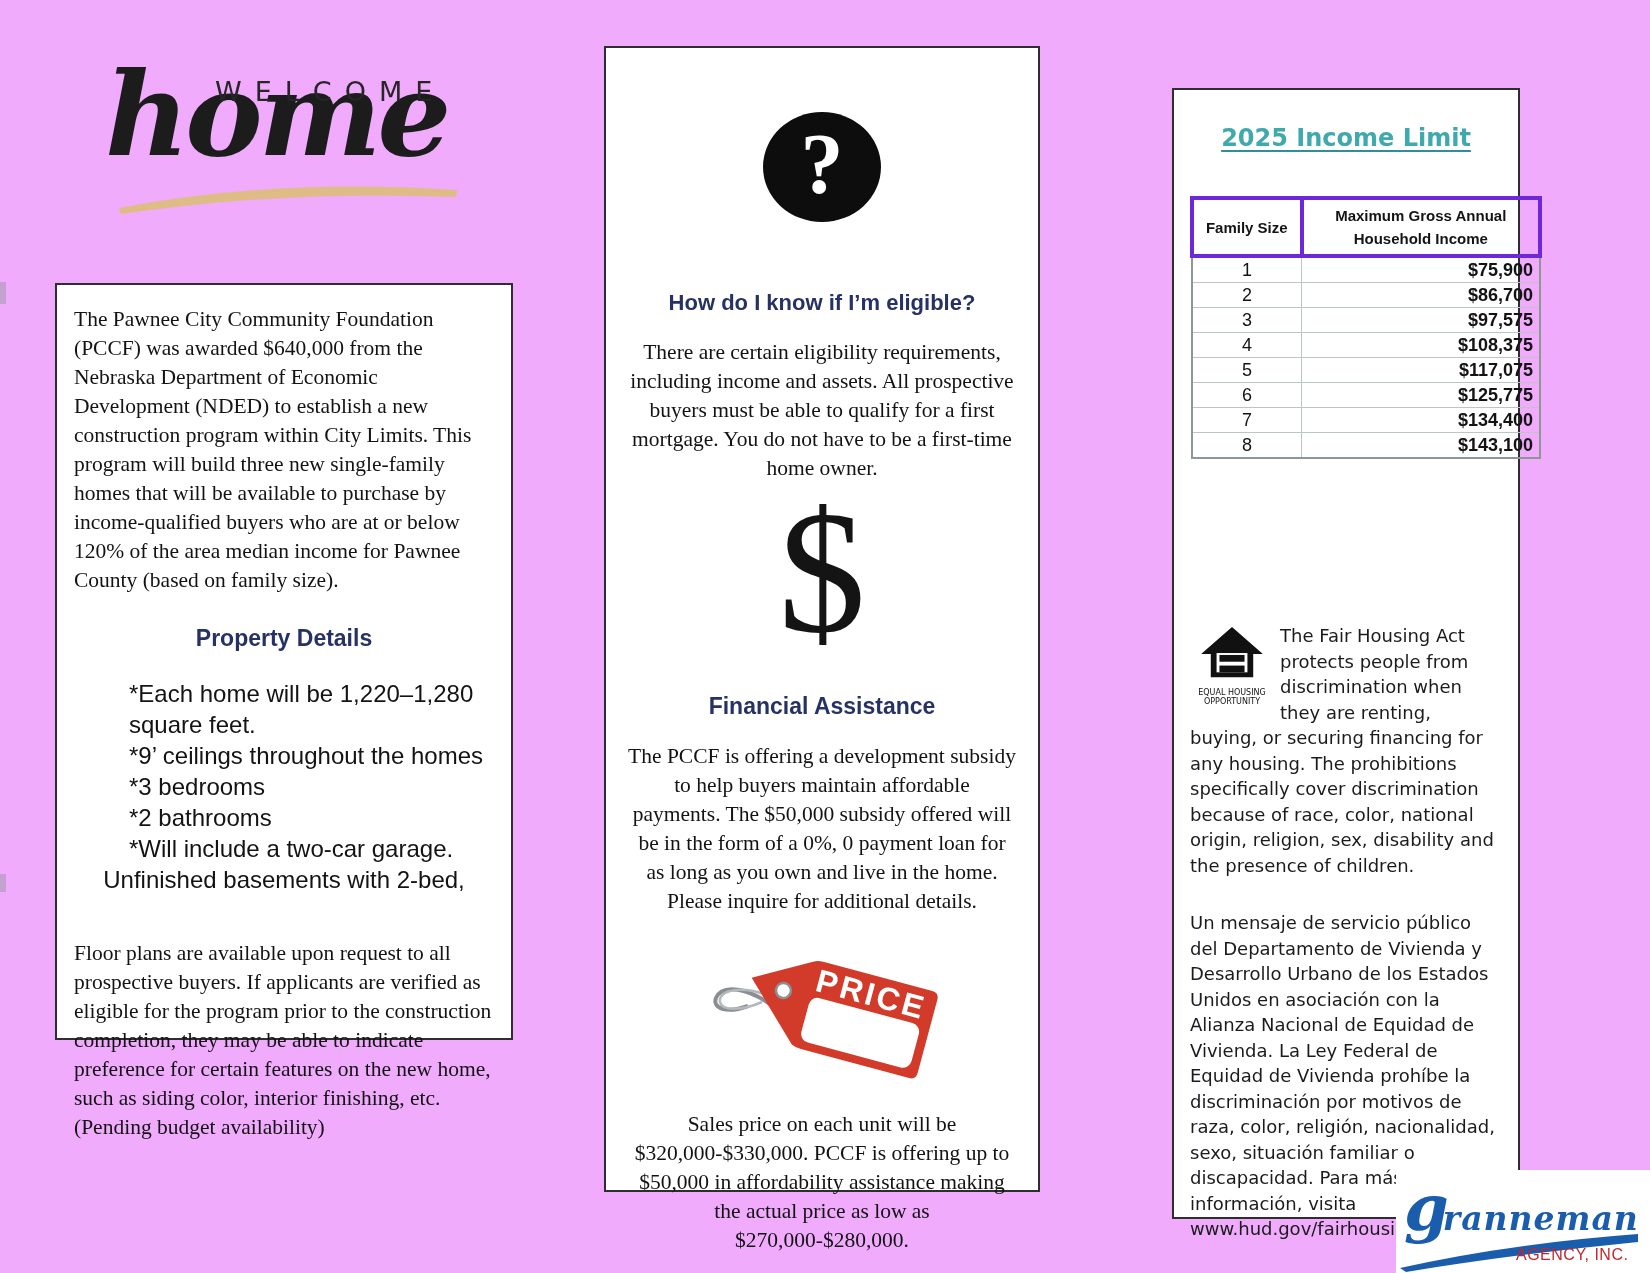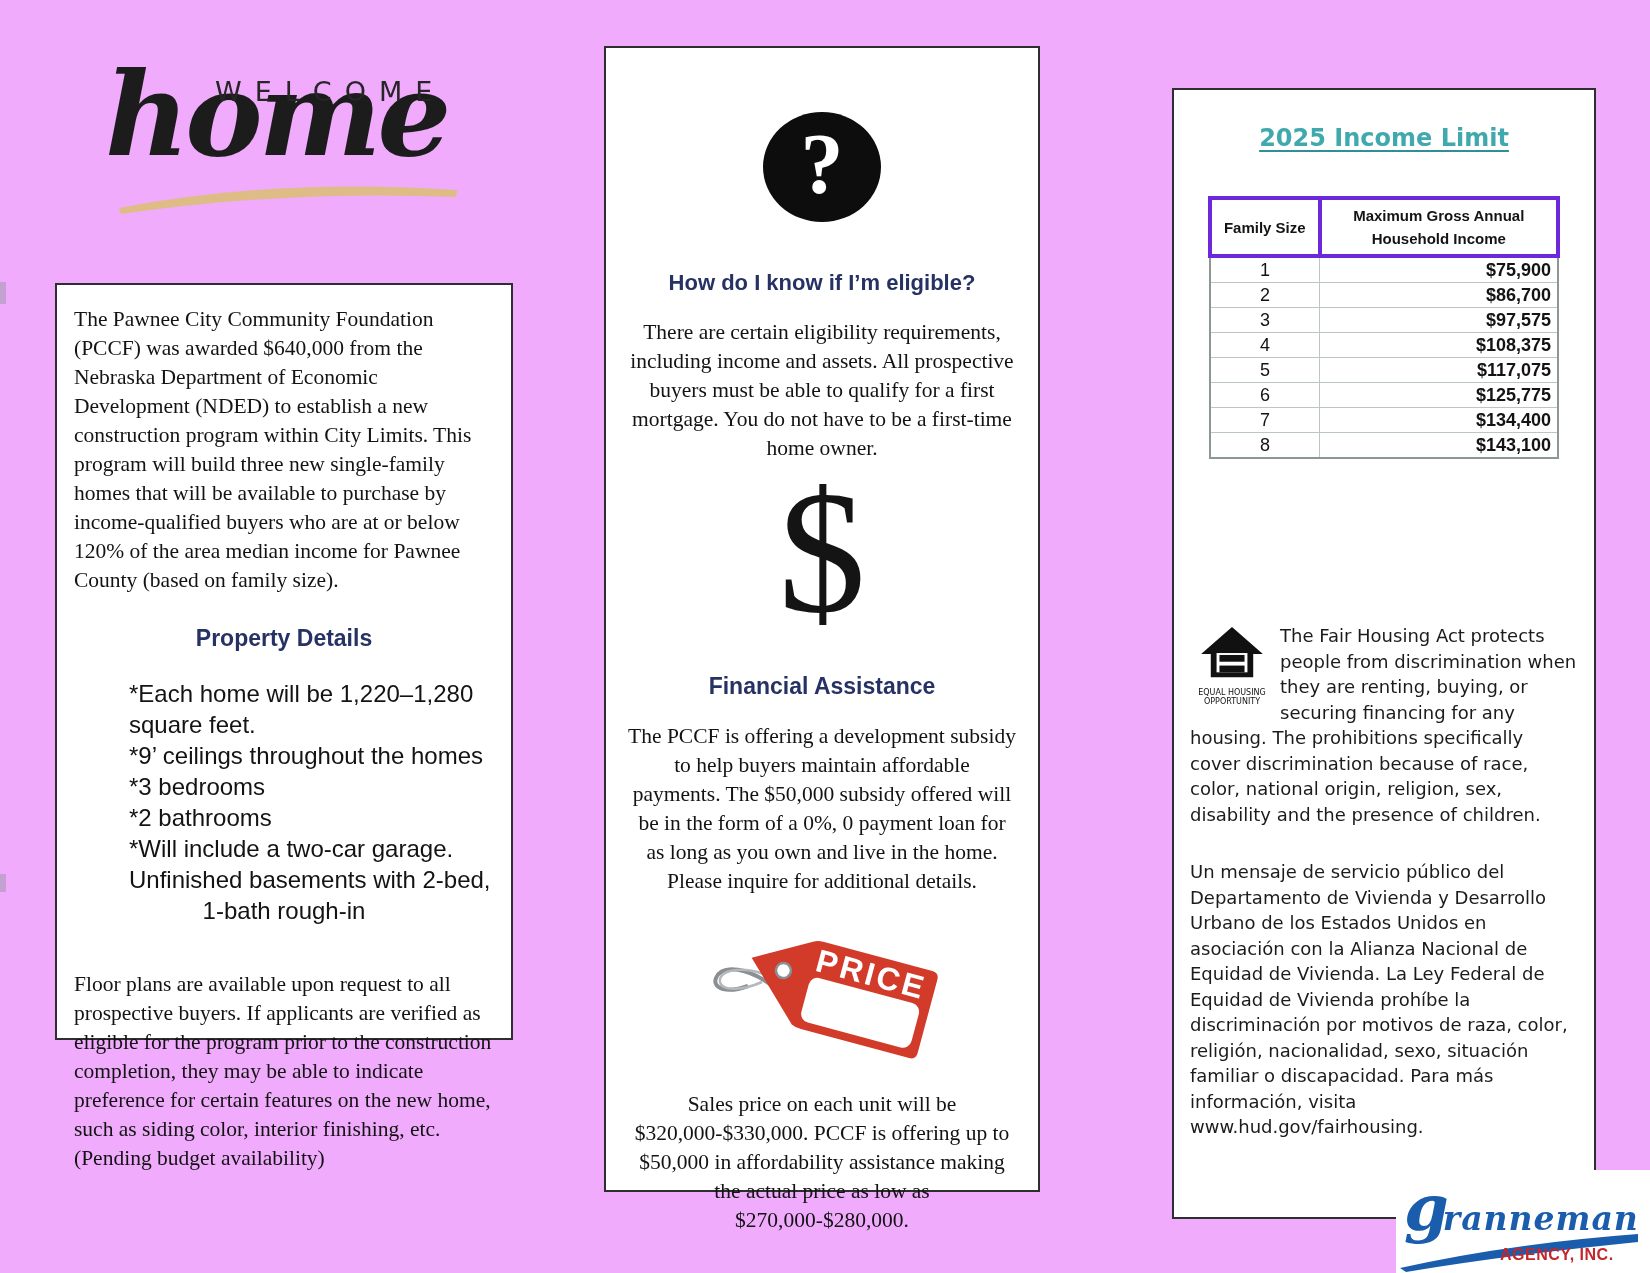--- a/index.html
+++ b/index.html
@@ -26,30 +26,30 @@
               padding-left:55px; margin-top:20px; }
   .features .feature:last-child { margin-left:-55px; text-align:center; }
   .floor-para { margin-top:44px; }
 
   
   .mid-box { left:604px; top:46px; width:436px; height:1146px; text-align:center; padding:0 22px; }
   .q-icon { width:118px; height:110px; background:#0d0d0d; border-radius:50%;
             margin:64px auto 0; display:flex; align-items:center; justify-content:center; }
   .q-icon span { color:#fff; font-family:"Liberation Serif",serif; font-weight:bold;
                  font-size:86px; line-height:1; transform:translateY(-3px); }
-  .eligible-heading { margin-top:48px; font-size:22px; }
+  .eligible-heading { margin-top:68px; font-size:22px; }
   .center-para { font-size:21.5px; line-height:29px; margin:22px 0 0 0; text-align:center; }
   .dollar { font-family:"Liberation Serif",serif; font-size:175px; line-height:150px;
             margin-top:14px; color:#141414; }
   .fin-heading { margin-top:46px; }
   .tag-wrap { margin-top:24px; height:148px; }
   .sales-heading { margin-top:2px; }
 
   
-  .right-box { left:1172px; top:88px; width:424px; height:1131px; padding:0 16px;
+  .right-box { left:1172px; top:88px; width:348px; height:1131px; padding:0 16px;
                font-family:"DejaVu Sans",sans-serif; }
   .income-heading { margin:34px 0 0 0; text-align:center; font-size:24px; font-weight:bold;
                     color:#3fa9ad; text-decoration:underline; text-decoration-color:#2f8f93;
                     text-decoration-thickness:2px; text-underline-offset:4px; }
   table.income-table { margin:44px auto 0; border-collapse:collapse; width:352px;
                        font-family:"Liberation Sans",sans-serif; border:2px solid #8d9891; }
   .income-table th { border:4px solid #6d28d9; font-size:15px; line-height:23px;
                      padding:4px 2px; color:#141414; }
   .income-table td { border:1px solid #bcc7c0; font-size:18px; height:24px; padding:0 6px; }
   .income-table td.size-cell { text-align:center; width:96px; font-weight:normal; }
@@ -61,22 +61,22 @@
                font-family:"DejaVu Sans",sans-serif; }
   .spanish-para { margin-top:32px; font-size:18px; line-height:25.5px; color:#1b1b1b; text-align:left; }
 
   
   .agency-logo { position:absolute; left:1396px; top:1170px; width:254px; height:103px; background:#fff; }
   .agency-script { position:absolute; left:8px; top:6px; display:flex; align-items:baseline;
                    font-family:"DejaVu Serif",serif; font-style:italic; font-weight:bold; color:#1a5dad; }
   .agency-initial { font-size:64px; line-height:1; }
   .agency-rest { font-size:33px; letter-spacing:1px; margin-left:-6px; }
   .agency-swoosh { position:absolute; left:0; top:58px; }
-  .agency-sub { position:absolute; left:104px; top:76px; font-family:"Liberation Sans",sans-serif;
-                font-weight:bold; font-size:16px; color:#c1272d; letter-spacing:0.5px; }
+  .agency-sub { position:absolute; left:120px; top:76px; font-family:"Liberation Sans",sans-serif;
+                font-weight:normal; font-size:16px; color:#c1272d; letter-spacing:0.5px; }
 
   .smudge { position:absolute; left:0; width:6px; background:#8d949b; opacity:.45; }
 </style>
 </head>
 <body>
 
 <div class="page">
 
   <div class="smudge" style="top:282px;height:22px;"></div>
   <div class="smudge" style="top:874px;height:18px;"></div>
@@ -93,21 +93,20 @@
     <p class="serif-para">The Pawnee City Community Foundation (PCCF) was awarded $640,000 from the Nebraska Department of Economic Development (NDED) to establish a new construction program within City Limits. This program will build three new single-family homes that will be available to purchase by income-qualified buyers who are at or below 120% of the area median income for Pawnee County (based on family size).</p>
     <h2 class="navy-heading pd-heading">Property Details</h2>
     <div class="features">
 
     <div class="feature">*Each home will be 1,220–1,280 square feet.</div>
         <div class="feature">*9’ ceilings throughout the homes</div>
         <div class="feature">*3 bedrooms</div>
         <div class="feature">*2 bathrooms</div>
         <div class="feature">*Will include a two-car garage.</div>
         <div class="feature">Unfinished basements with 2-bed,</div>
-        <div class="feature">1-bath rough-in</div>
       </div>
     <p class="serif-para floor-para">Floor plans are available upon request to all prospective buyers. If applicants are verified as eligible for the program prior to the construction completion, they may be able to indicate preference for certain features on the new home, such as siding color, interior finishing, etc. (Pending budget availability)</p>
   </div>
 
   <div class="box mid-box">
     <div class="q-icon">
       <span>?</span>
     </div>
     <h2 class="navy-heading eligible-heading">How do I know if I’m eligible?</h2>
     <p class="center-para">There are certain eligibility requirements, including income and assets.  All prospective buyers must be able to qualify for a first mortgage.  You do not have to be a first-time home owner.</p>

